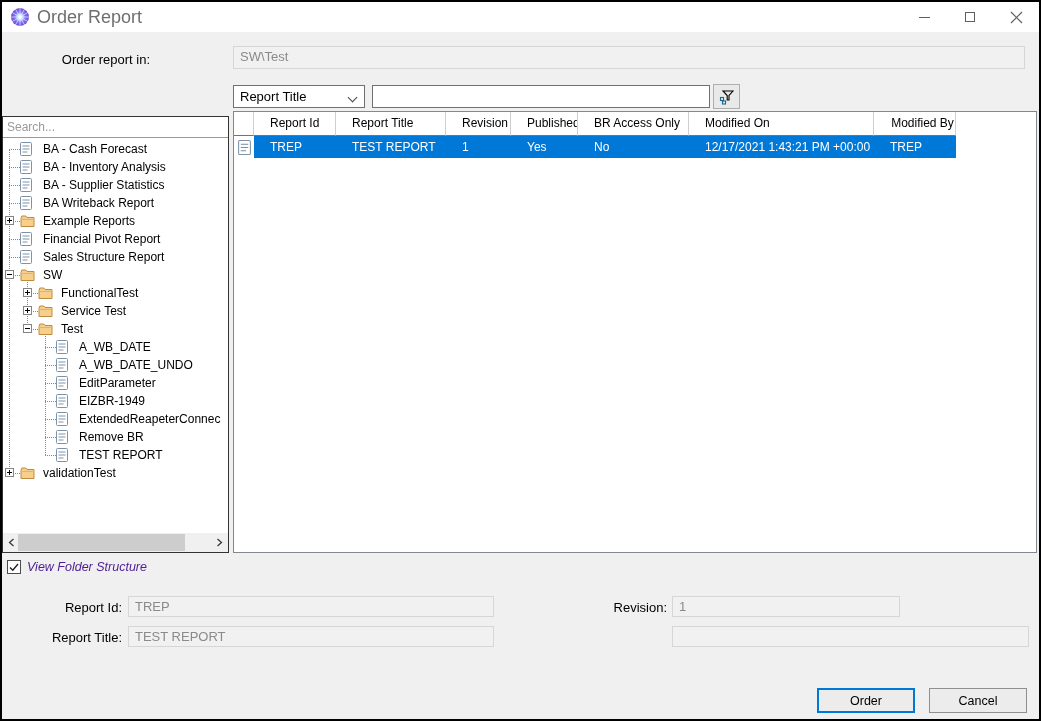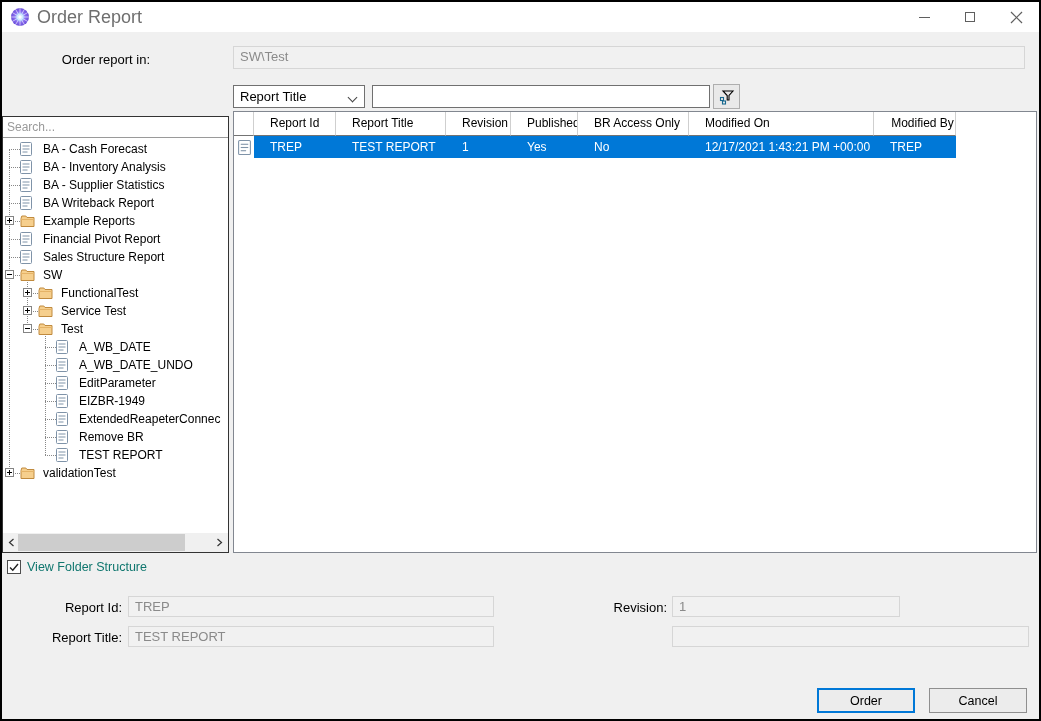--- a/index.html
+++ b/index.html
@@ -60,21 +60,21 @@
              font-size:12px; color:#000; line-height:23px; padding-left:16px; overflow:hidden; white-space:nowrap; }
   .grid-row { position:absolute; left:0; top:24px; height:22px; display:flex; }
   .gr-iconcell { width:20px; height:22px; background:#fff; display:flex; align-items:center; justify-content:center; }
   .gr-cell { height:22px; font-size:12px; line-height:22px; padding-left:16px; overflow:hidden; white-space:nowrap; }
   .row-selected .gr-cell { background:#0078D7; color:#fff; }
 
   
   .checkrow { position:absolute; left:5px; top:528px; display:flex; align-items:center; }
   .checkbox { width:14px; height:14px; background:#fff; border:1px solid #4d4d4d;
               display:flex; align-items:center; justify-content:center; }
-  .checklabel { font-size:12.5px; color:#0f766e; margin-left:6px; }
+  .checklabel { font-size:12.5px; color:#4c1d95; margin-left:6px;font-style:italic; }
 
   
   .btn { position:absolute; top:656px; width:98px; height:25px; font-size:12.5px; color:#000;
          display:flex; align-items:center; justify-content:center; background:#ececec; }
   .btn-order { left:815px; border:2px solid #0078D7; }
   .btn-cancel { left:927px; border:1px solid #8f8f8f; }
 
   .doc-ico, .folder-ico { flex:0 0 auto; }
 </style>
 </head>

